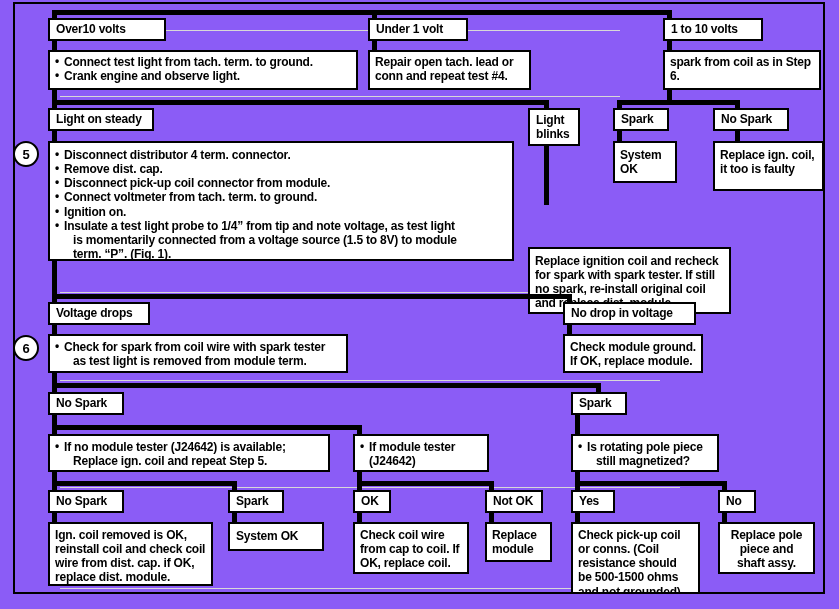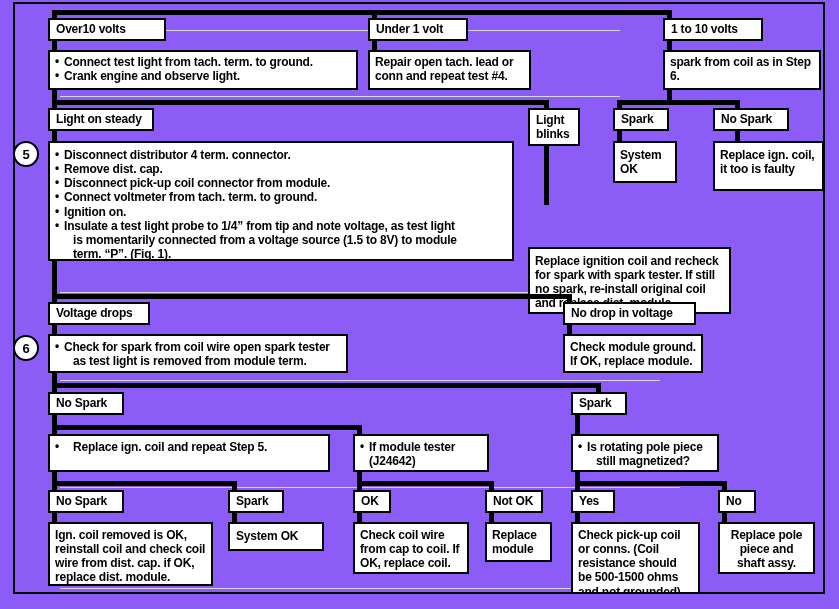--- a/index.html
+++ b/index.html
@@ -224,21 +224,21 @@
 
   <div class="seg" style="left:52px; top:325px; width:5px; height:11px;"></div>
   <div class="seg" style="left:567px; top:325px; width:5px; height:11px;"></div>
 
   <div class="stepnum" style="left:13px; top:335px;">
     <span>6</span>
   </div>
 
   <div class="box" style="left:48px; top:334px; width:300px; height:39px; padding-top:4px;">
     <span class="bul">
-      <span class="ln">Check for spark from coil wire open spark tester</span>
+      <span class="ln">Check for spark from coil wire with spark tester</span>
       <span class="ind">as test light is removed from module term.</span>
     </span>
   </div>
 
   <div class="box" style="left:563px; top:334px; width:140px; height:39px; padding-top:4px;">
     <span class="ln">Check module ground.</span>
     <span class="ln">If OK, replace module.</span>
   </div>
 
   <div class="seg" style="left:52px; top:373px; width:5px; height:11px;"></div>
@@ -256,20 +256,21 @@
 
   <div class="seg" style="left:52px; top:415px; width:5px; height:12px;"></div>
   <div class="seg" style="left:52px; top:425px; width:310px; height:5px;"></div>
   <div class="seg" style="left:52px; top:425px; width:5px; height:11px;"></div>
   <div class="seg" style="left:357px; top:425px; width:5px; height:11px;"></div>
 
   <div class="seg" style="left:575px; top:415px; width:5px; height:21px;"></div>
 
   <div class="box" style="left:48px; top:434px; width:282px; height:38px; padding-top:4px;">
     <span class="bul">
+      <span class="ln">If no module tester (J24642) is available;</span>
       <span class="ind">Replace ign. coil and repeat Step 5.</span>
     </span>
   </div>
 
   <div class="box" style="left:353px; top:434px; width:136px; height:38px; padding-top:4px;">
     <span class="bul">
       <span class="ln">If module tester (J24642)</span>
       <span class="ind">is available: test module</span>
     </span>
   </div>

